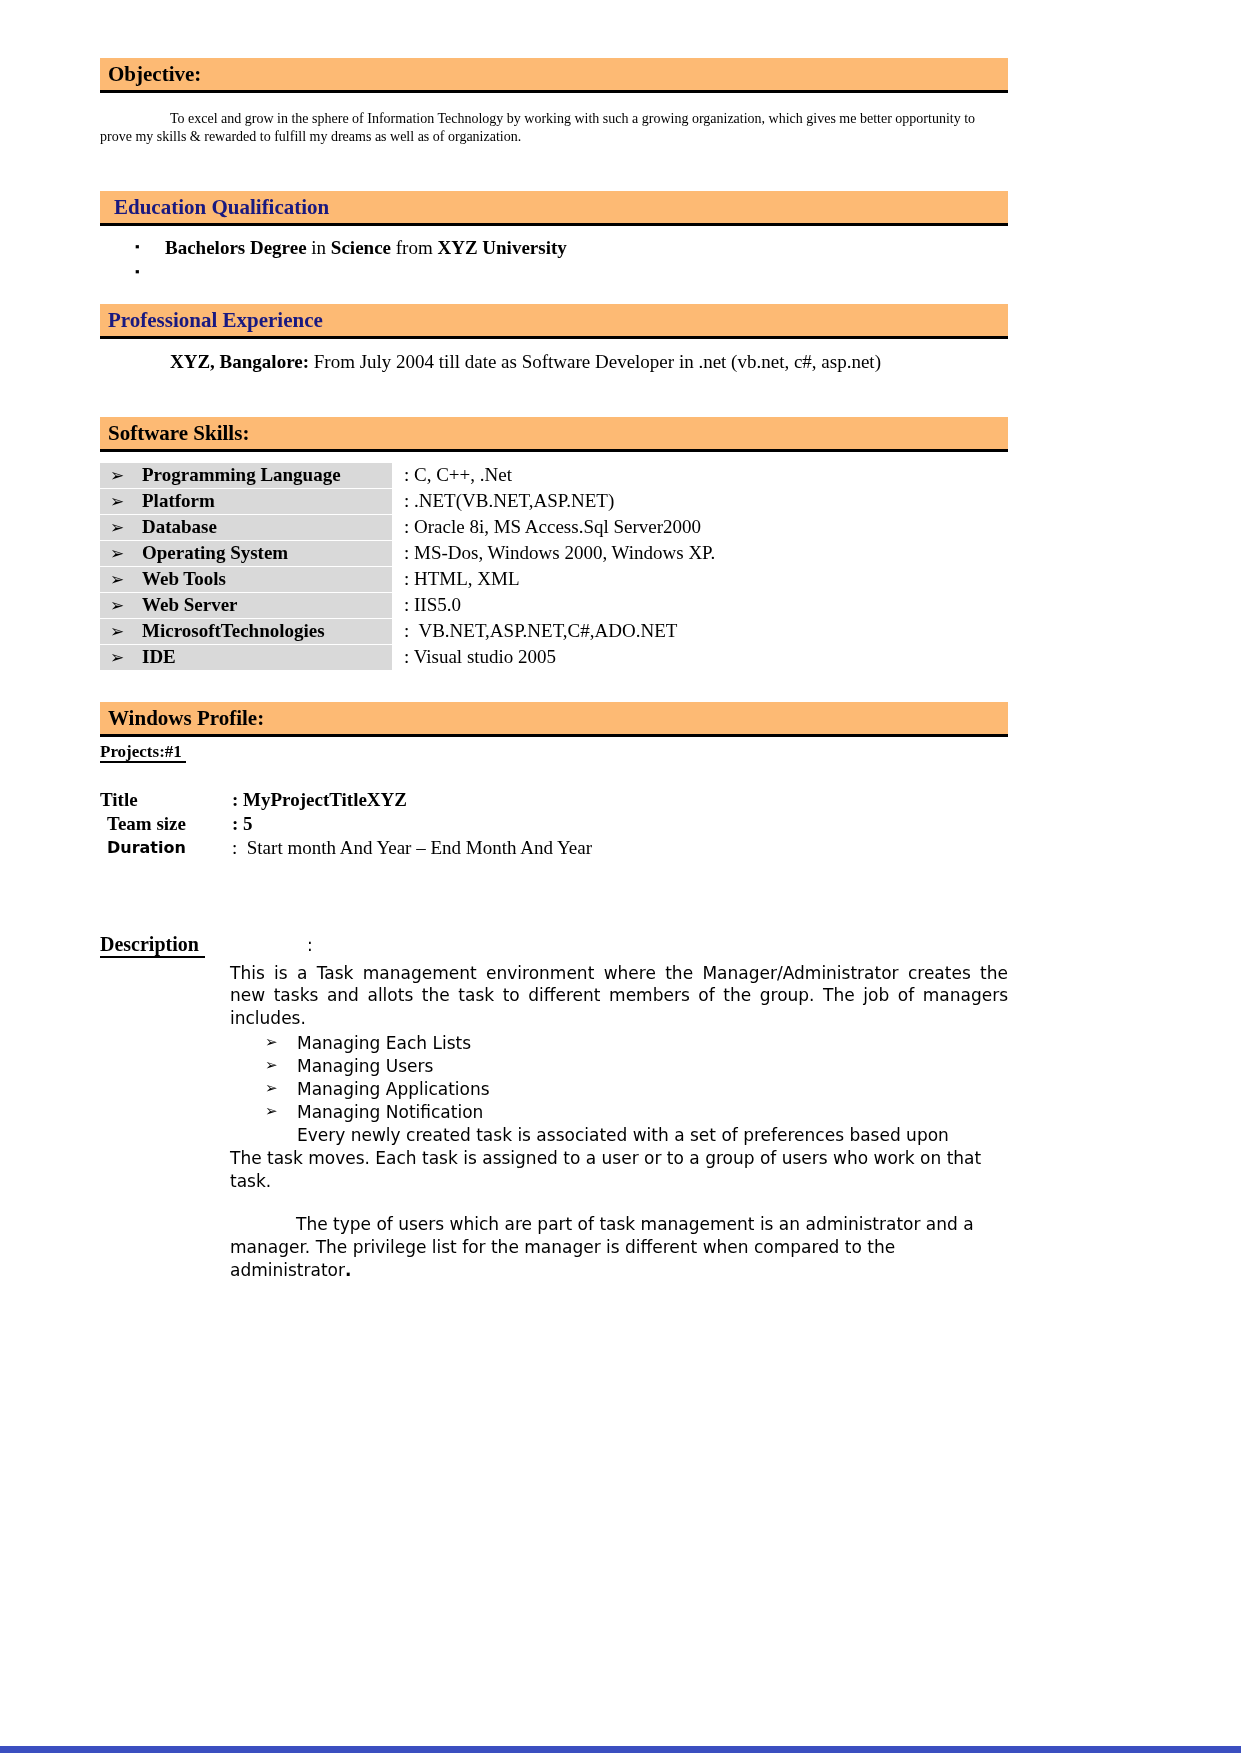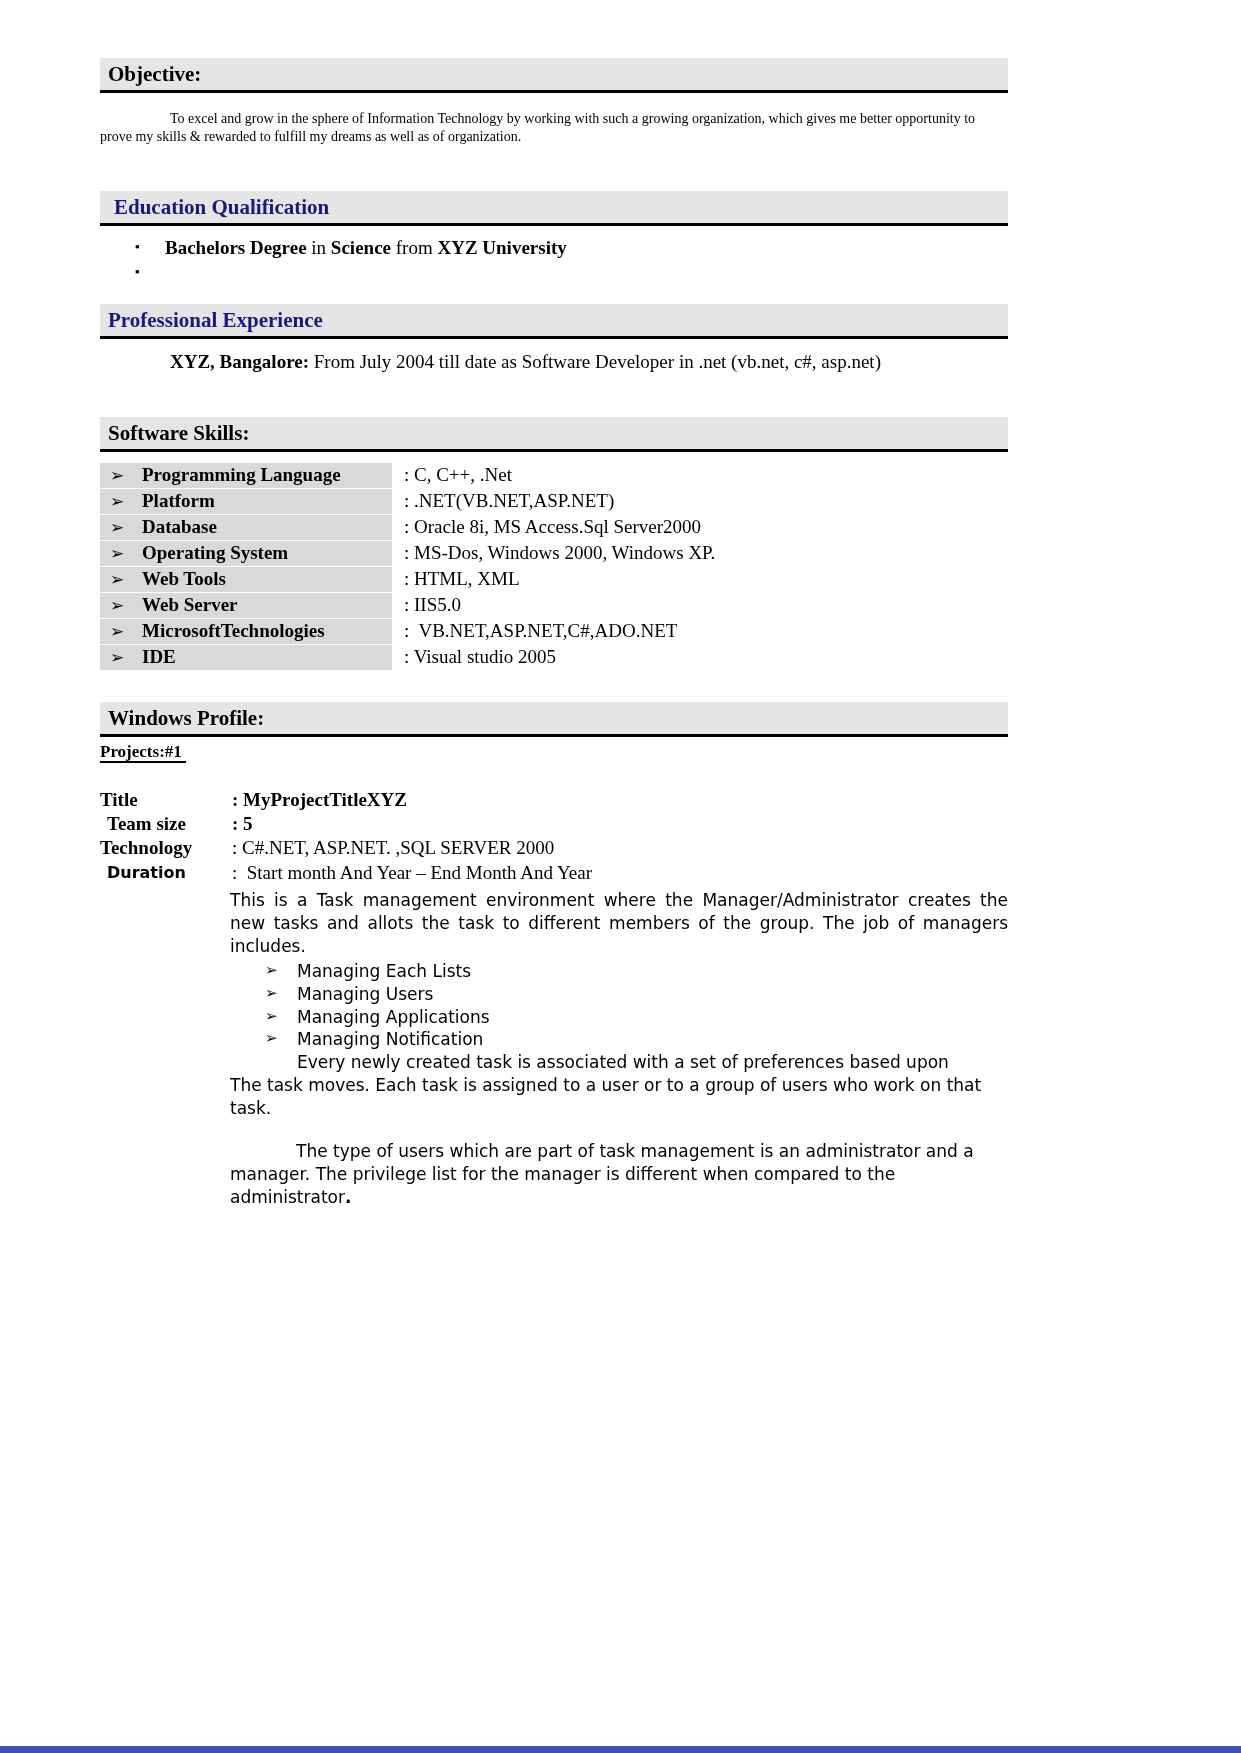--- a/index.html
+++ b/index.html
@@ -15,21 +15,21 @@
     border-bottom:3px solid #000;line-height:1.15;padding:0 2px;
   }
   .cv-name{
     font-family:"Liberation Sans", sans-serif;font-size:18px;font-weight:bold;
     margin-top:4px;
   }
   .cv-name span{border-bottom:2px solid #000;}
   .cv-line{font-family:"Liberation Sans", sans-serif;font-size:18px;margin-top:3px;}
   
   .sec{
-    background:#e5e5e5;border-bottom:3px solid #000;
+    background:#fdba74;border-bottom:3px solid #000;
     font-size:21px;font-weight:bold;padding:4px 8px 3px 8px;
   }
   .sec.navy{color:#191980;}
   .sec.indent{padding-left:14px;}
   
   .objective-text{
     margin-top:17px;font-size:14px;line-height:1.25;text-indent:70px;
   }
   
   .edu-list{margin-top:10px;}
@@ -165,29 +165,29 @@
   <div class="proj-table">
     <div class="proj-row">
       <div class="proj-label">Title</div>
       <div class="proj-value vb">: MyProjectTitleXYZ</div>
     </div>
     <div class="proj-row">
       <div class="proj-label pad">Team size</div>
       <div class="proj-value vb">: 5</div>
     </div>
     <div class="proj-row">
-      <div class="proj-label">Technology</div>
-      <div class="proj-value">: C#.NET, ASP.NET. ,SQL SERVER 2000</div>
-    </div>
-    <div class="proj-row">
       <div class="proj-label pad sans">Duration</div>
       <div class="proj-value">:  Start month And Year – End Month And Year</div>
     </div>
   </div>
 
+  <div class="desc-head">
+    <span class="desc-title">Description</span>
+    <span class="desc-colon">:</span>
+  </div>
   <div class="desc-body">
     <div class="desc-p1">This is a Task management environment where the Manager/Administrator creates the new tasks and allots the task to different members of the group. The job of managers includes.</div>
     <div class="desc-bullets">
       <div class="desc-bullet">
           <span class="arrow-bullet">➢</span>
           <span>Managing Each Lists</span>
         </div>
       <div class="desc-bullet">
           <span class="arrow-bullet">➢</span>
           <span>Managing Users</span>

